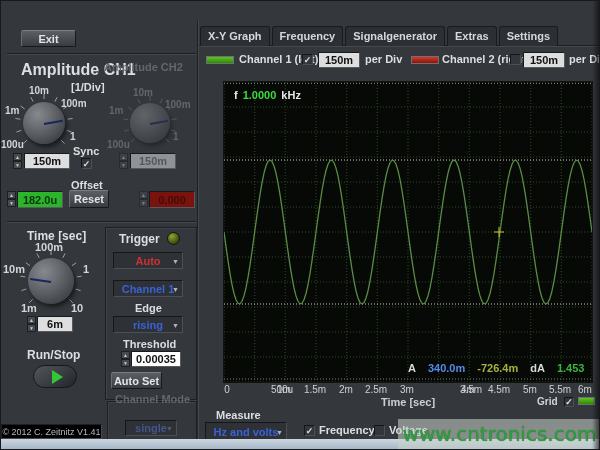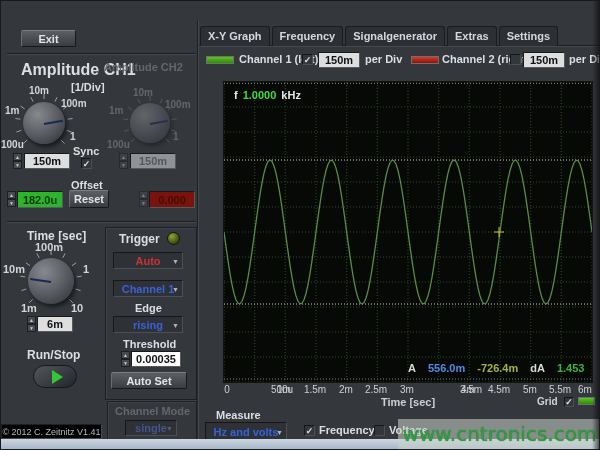--- a/index.html
+++ b/index.html
@@ -229,31 +229,31 @@
     <span class="arr">▼</span>
   </div>
   <div class="lbl" style="left:122px;top:337px;">Threshold</div>
   <div class="spin" style="left:120px;top:350px;">
       <div>▲</div>
       <div>▼</div>
     </div>
   <div class="field" style="left:130px;top:350px;width:50px;height:16px;background:#ffffff;">
     <span>0.00035</span>
   </div>
-  <div class="btn" style="left:110px;top:371px;width:76px;height:17px;">
+  <div class="btn" style="left:110px;top:371px;width:51px;height:17px;">
     <span>Auto Set</span>
   </div>
 
   <div class="lbl" style="left:26px;top:347px;font-size:12px;">Run/Stop</div>
   <div id="runstop-toggle">
     <div class="play"></div>
   </div>
 
   <div class="frame" style="left:106px;top:400px;width:88px;height:38px;"></div>
-  <div class="lbl dim" style="left:114px;top:404px;text-align:center;">Channel Mode</div>
+  <div class="lbl dim" style="left:114px;top:392px;text-align:center;">Channel Mode</div>
   <div class="dd" style="left:124px;top:419px;width:52px;height:16px;color:#47548c;">
     <span>single</span>
     <span class="arr dima">▼</span>
   </div>
 
   <div id="copyright">© 2012  C. Zeitnitz V1.41</div>
 
   <div id="tabs">
     <div class="tab">X-Y Graph</div>
     <div class="tab">Frequency</div>
@@ -315,21 +315,21 @@
         <line class="xh" x1="270" y1="150" x2="280" y2="150"></line>
         <line class="xh" x1="275" y1="145" x2="275" y2="155"></line>
       </svg>
     <div id="freq-label">
       <span>f</span>
       <span class="grn">1.0000</span>
       <span>kHz</span>
     </div>
     <div id="scope-measure">
       <span>A</span>
-      <span class="mblue">556.0m</span>
+      <span class="mblue">340.0m</span>
       <span class="molive">-726.4m</span>
       <span>dA</span>
       <span class="mgreen" style="margin-right:0;">1.453</span>
     </div>
   </div>
 
   <span class="xt" style="left:226px;">0</span>
   <span class="xt" style="left:253px;margin-left:28px;">500u</span>
   <span class="xt" style="left:283px;">1m</span>
   <span class="xt" style="left:314px;">1.5m</span>

